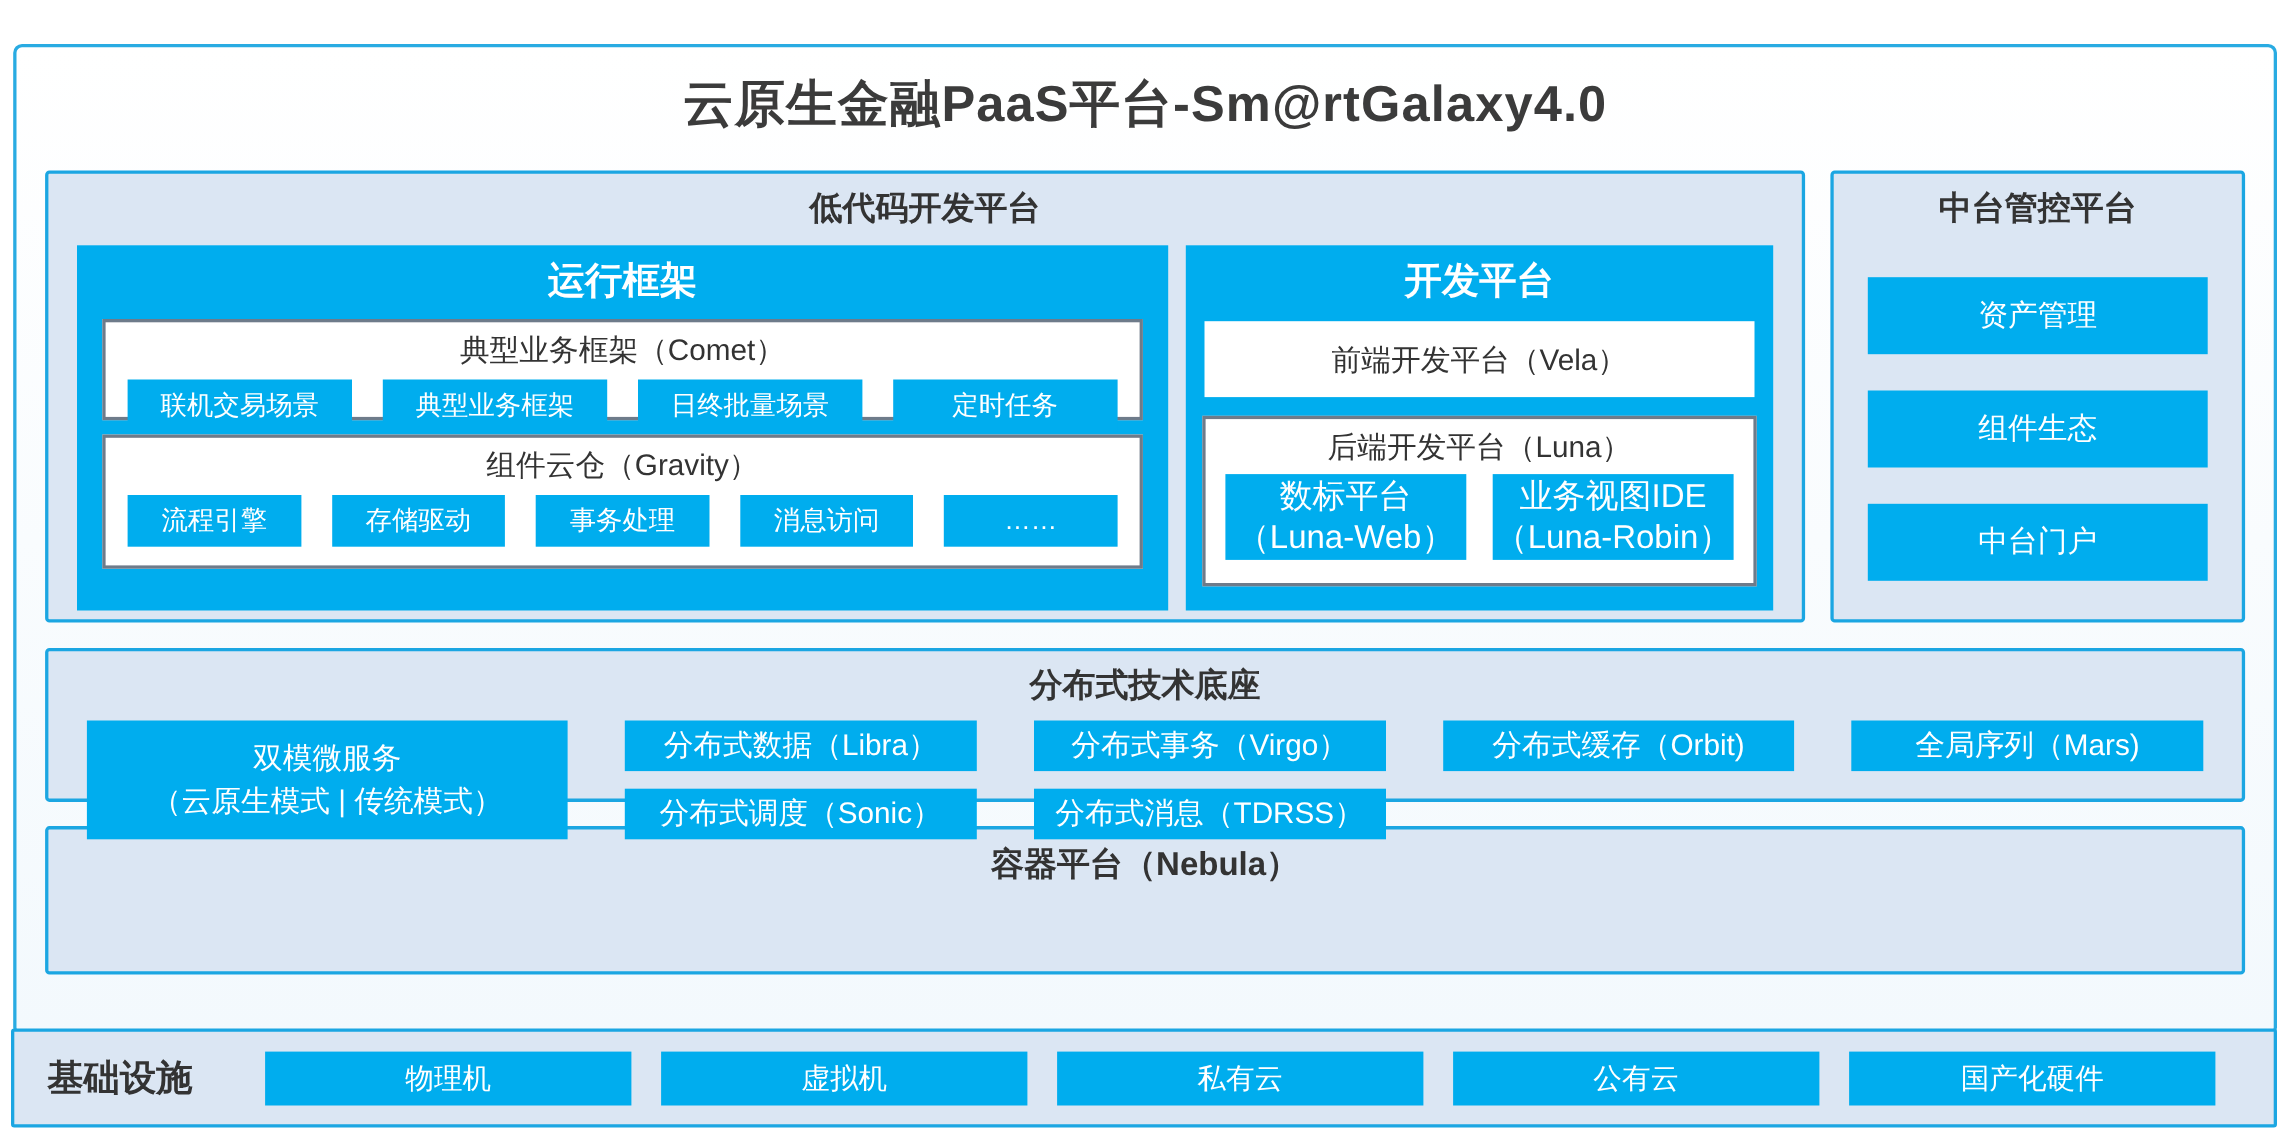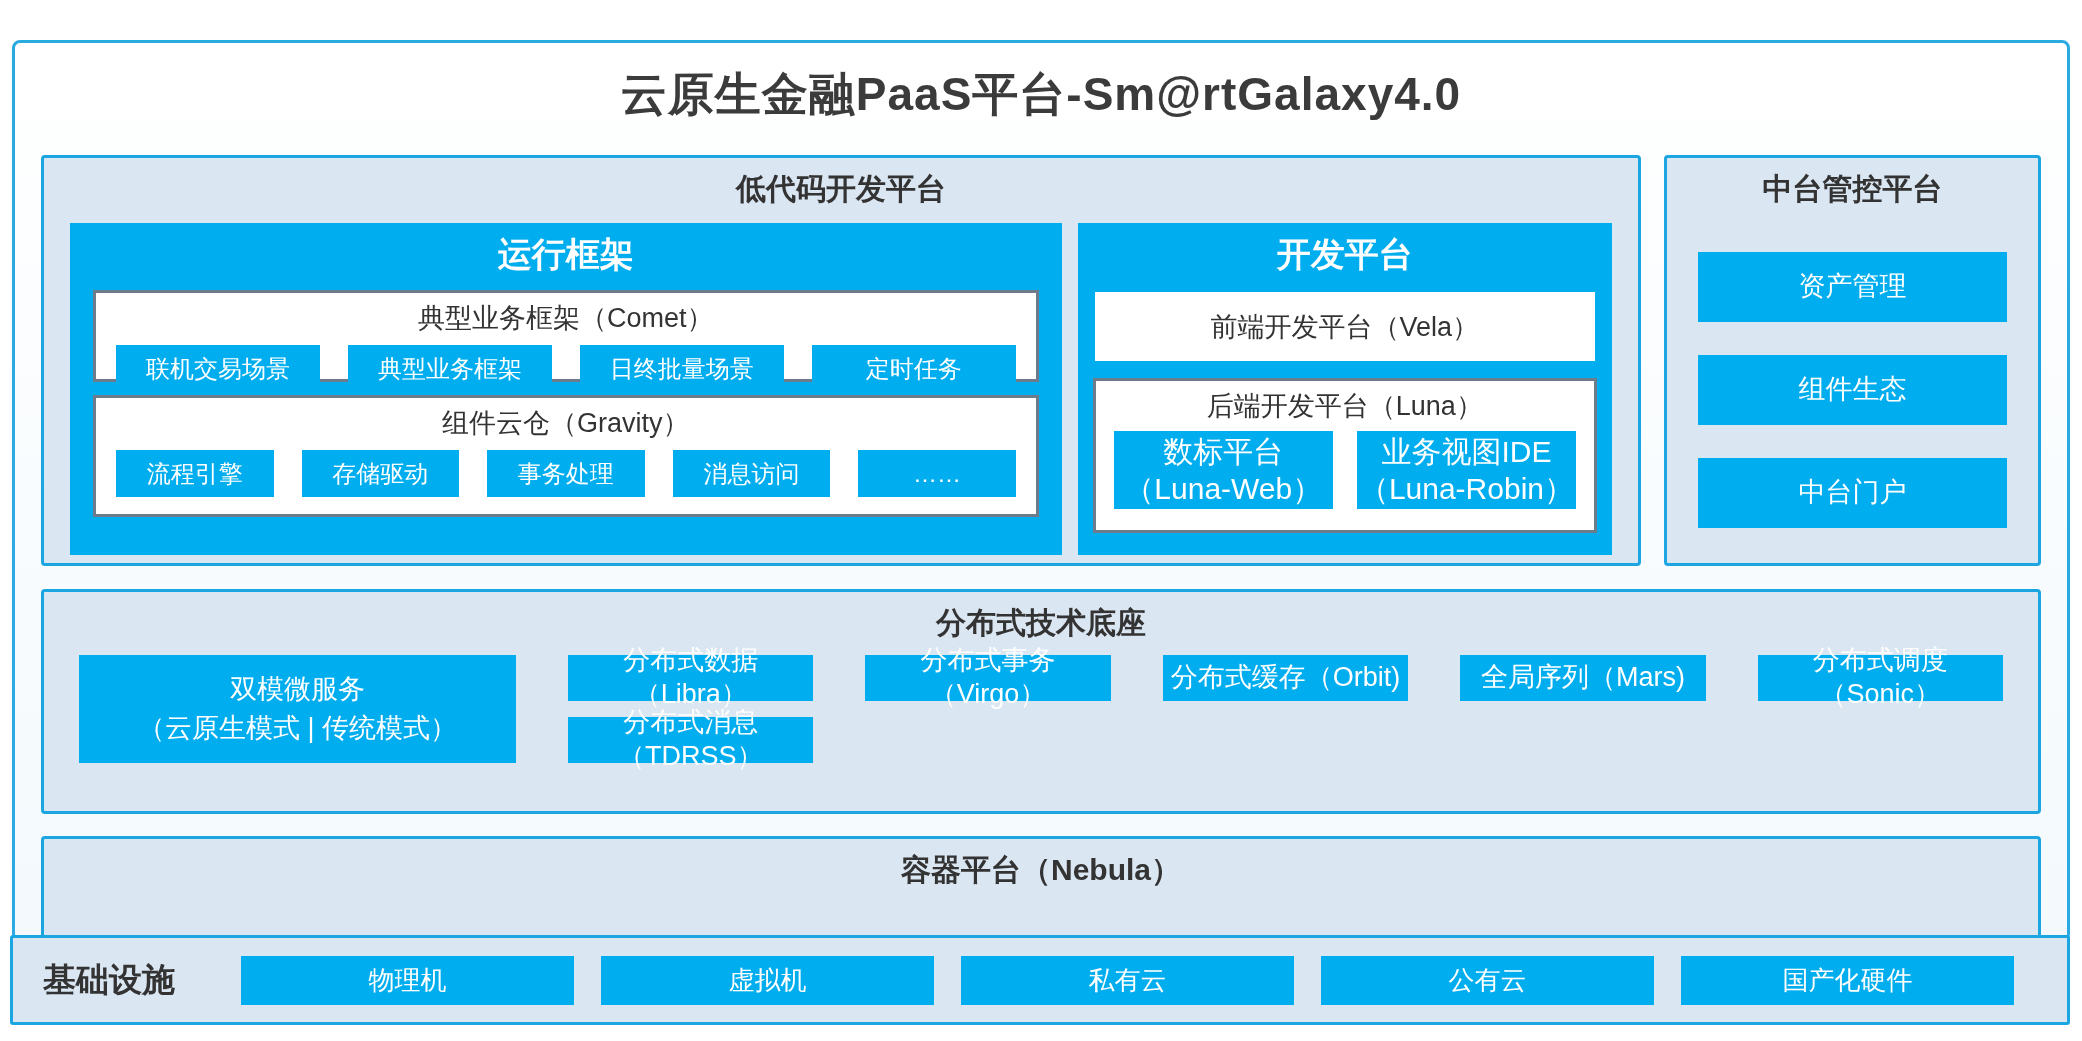--- a/index.html
+++ b/index.html
@@ -74,24 +74,24 @@
   }
   .luna-box { background: #ffffff; border: 3px solid #6e7b8a; margin: 17px 15px 0 15px; height: 155px; }
   .luna-btns { display: flex; gap: 24px; padding: 7px 18px 0 18px; }
   .luna-btns .btn { flex: 1; height: 78px; flex-direction: column; font-size: 30px; }
 
   
   .mid-btns { display: flex; flex-direction: column; gap: 33px; padding: 42px 31px 0 31px; }
   .mid-btns .btn { height: 70px; font-size: 27px; }
 
   
-  .row2 { margin: 23px 26px 0 26px; height: 225px; }
+  .row2 { margin: 23px 26px 0 26px; height: 140px; }
   .dist-body { display: flex; gap: 52px; margin: 11px 35px 0 35px; }
   .micro-box { width: 437px; height: 108px; flex-direction: column; font-size: 27px; line-height: 1.45; }
-  .dist-grid { flex: 1; display: grid; grid-template-columns: repeat(5, 1fr); gap: 16px 52px; }
+  .dist-grid { flex: 1; display: grid; grid-template-columns: repeat(4, 1fr); gap: 16px 52px; }
   .dist-grid .btn { height: 46px; font-size: 27px; }
 
   
   .row3 { margin: 22px 26px 0 26px; height: 135px; }
   .container-row { display: flex; gap: 20px; margin: 10px 20px 0 20px; }
   .container-row .btn { flex: 1; height: 47px; font-size: 26px; }
 
   
   .infra-panel {
     position: absolute; left: 10px; top: 935px;

